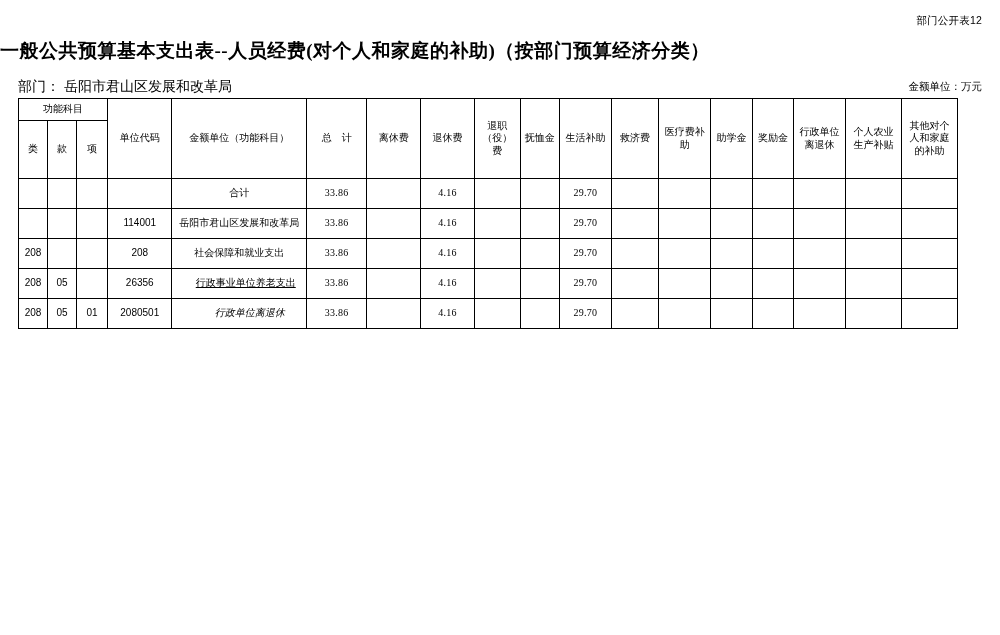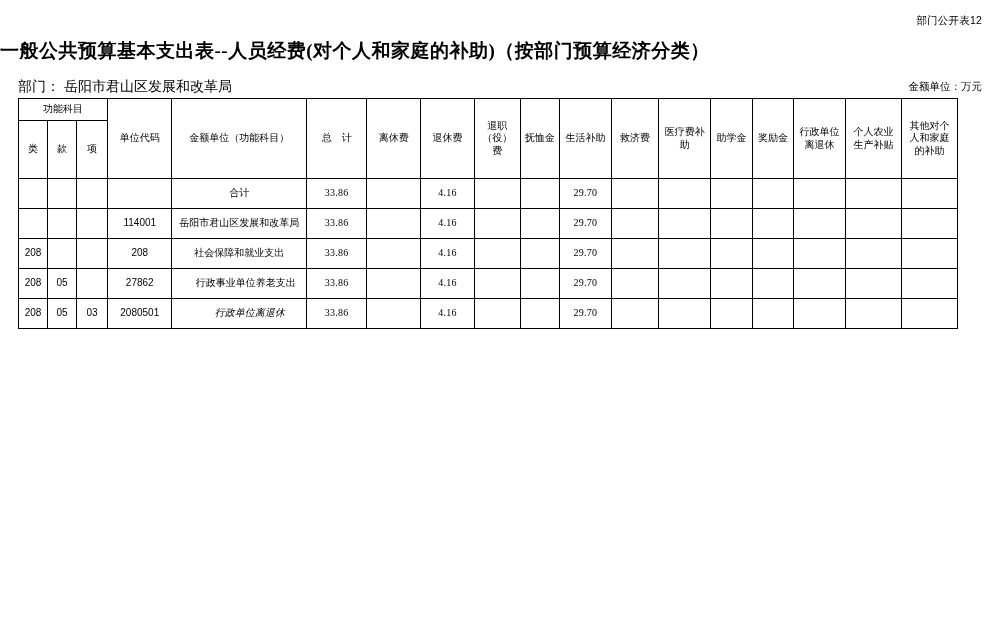--- a/index.html
+++ b/index.html
@@ -79,21 +79,21 @@
     text-align: right;
     padding-right: 6px;
     font-family: "Liberation Serif", serif;
     font-size: 10.5px;
     letter-spacing: 0.3px;
   }
   .rowlabel {
     text-align: left;
     padding-left: 8px;
   }
-  .rowlabel.indent1 { padding-left: 16px; }
+  .rowlabel.indent1 { padding-left: 16px; text-decoration: underline; }
   .rowlabel.indent2 { padding-left: 24px; font-style: italic; }
   .note {
     position: absolute;
     top: 322px;
     left: 18px;
     font-size: 10.5px;
   }
 </style>
 </head>
 <body>
@@ -215,40 +215,40 @@
         <td class="num"></td>
         <td class="num"></td>
         <td class="num"></td>
         <td class="num"></td>
         <td class="num"></td>
       </tr>
       <tr>
         <td>208</td>
         <td>05</td>
         <td></td>
-        <td>27862</td>
+        <td>26356</td>
         <td class="rowlabel indent1">行政事业单位养老支出</td>
         <td class="num">33.86</td>
         <td class="num"></td>
         <td class="num">4.16</td>
         <td class="num"></td>
         <td class="num"></td>
         <td class="num">29.70</td>
         <td class="num"></td>
         <td class="num"></td>
         <td class="num"></td>
         <td class="num"></td>
         <td class="num"></td>
         <td class="num"></td>
         <td class="num"></td>
       </tr>
       <tr>
         <td>208</td>
         <td>05</td>
-        <td>03</td>
+        <td>01</td>
         <td>2080501</td>
         <td class="rowlabel indent2">行政单位离退休</td>
         <td class="num">33.86</td>
         <td class="num"></td>
         <td class="num">4.16</td>
         <td class="num"></td>
         <td class="num"></td>
         <td class="num">29.70</td>
         <td class="num"></td>
         <td class="num"></td>

